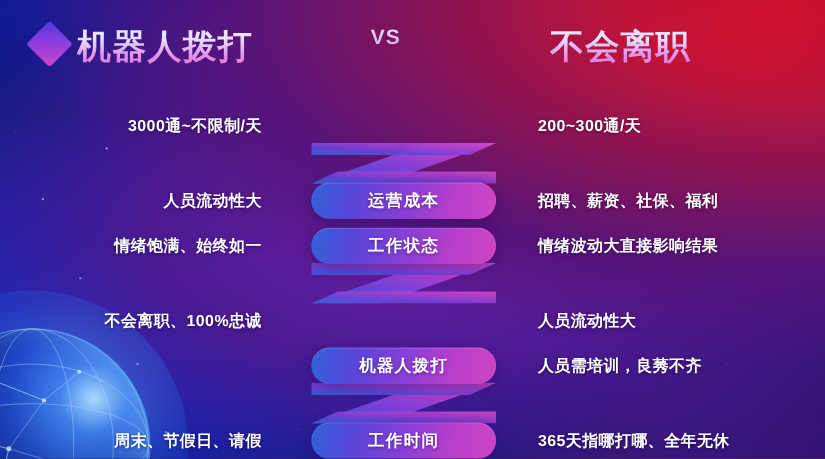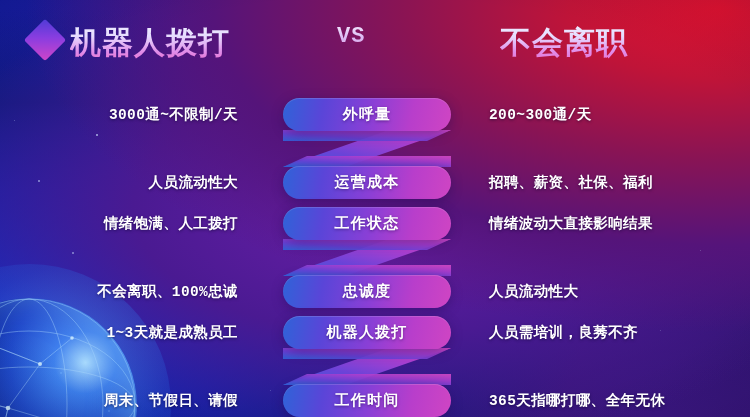--- a/index.html
+++ b/index.html
@@ -7,21 +7,20 @@
   body{
     background:#1a1030;
     font-family:"Liberation Sans","DejaVu Sans",sans-serif;
   }
   #stage{
     position:relative;
     width:750px;
     height:417px;
     overflow:hidden;
     background:#404040;
-    font-family:Liberation Mono, monospace;
   }
 
   
   .bg-base{
     position:absolute; inset:0;
     background:
       radial-gradient(125% 105% at 96% 2%,   #e01230 0%, #c01438 16%, #8a1454 34%, #55147a 54%, rgba(60,20,110,0) 74%),
       radial-gradient(90% 80% at 52% 50%,    #6c1fa8 0%, #4a1a92 38%, rgba(45,22,130,0) 72%),
       radial-gradient(95% 95% at 6% 74%,     #1430c8 0%, #1322a8 30%, #101a80 52%, rgba(15,22,110,0) 76%),
       radial-gradient(110% 100% at 88% 100%, #3a1680 0%, #2c1268 40%, rgba(40,16,92,0) 76%),
@@ -73,21 +72,21 @@
     background:linear-gradient(180deg,#eef0ff 0%,#e6dcff 34%,#e08ae8 72%,#ef6fc8 100%);
     -webkit-background-clip:text;
     background-clip:text;
     color:transparent;
     -webkit-text-fill-color:transparent;
   }
   #title-left{left:70px; top:22px;}
   #title-right{left:500px; top:22px;}
   #vs-label{
     position:absolute; left:337px; top:24px;
-    font-size:22px; font-weight:bold; letter-spacing:1px;
+    font-size:19px; font-weight:bold; letter-spacing:1px;
     color:#e3c2f7;
     background:linear-gradient(180deg,#f3e9ff 0%,#d9b6f2 60%,#e9a9e6 100%);
     -webkit-background-clip:text; background-clip:text;
     color:transparent; -webkit-text-fill-color:transparent;
   }
 
   
   .rows{position:absolute; left:0; top:72px; width:750px;}
   .row{
     position:absolute; left:0; width:750px; height:40px;text-align:center;
@@ -216,23 +215,20 @@
               <stop offset="100%" stop-color="#d248c4"></stop>
             </linearGradient>
           </defs>
           <polygon points="0,37 62,37 168,0 106,0" fill="url(#cg0)"></polygon>
           <polygon points="0,37 168,37 168,26 24,26" fill="url(#cg0)" opacity="0.92"></polygon>
           <polygon points="0,11 144,11 168,0 0,0" fill="url(#cg0)" opacity="0.92"></polygon>
         </svg>
       </div>
       <div class="row" style="top: 22px;">
         <div class="side-text side-left">3000通~不限制/天</div>
-        <div class="pill">
-          <span class="pill-label">外呼量</span>
-        </div>
         <div class="side-text side-right">200~300通/天</div>
       </div>
       <div class="row" style="top: 90px;">
         <div class="side-text side-left">人员流动性大</div>
         <div class="pill">
           <span class="pill-label">运营成本</span>
         </div>
         <div class="side-text side-right">招聘、薪资、社保、福利</div>
       </div>
       <div class="connector" style="top: 167px;">
@@ -244,50 +240,46 @@
               <stop offset="68%" stop-color="#a93fd0"></stop>
               <stop offset="100%" stop-color="#d248c4"></stop>
             </linearGradient>
           </defs>
           <polygon points="0,37 62,37 168,0 106,0" fill="url(#cg2)"></polygon>
           <polygon points="0,37 168,37 168,26 24,26" fill="url(#cg2)" opacity="0.92"></polygon>
           <polygon points="0,11 144,11 168,0 0,0" fill="url(#cg2)" opacity="0.92"></polygon>
         </svg>
       </div>
       <div class="row" style="top: 131px;">
-        <div class="side-text side-left">情绪饱满、人工拨打</div>
+        <div class="side-text side-left">情绪饱满、始终如一</div>
         <div class="pill">
           <span class="pill-label">工作状态</span>
         </div>
         <div class="side-text side-right">情绪波动大直接影响结果</div>
       </div>
       <div class="row" style="top: 199px;">
         <div class="side-text side-left">不会离职、100%忠诚</div>
-        <div class="pill">
-          <span class="pill-label">忠诚度</span>
-        </div>
         <div class="side-text side-right">人员流动性大</div>
       </div>
       <div class="connector" style="top: 276px;">
         <svg class="band" viewBox="0 0 168 37" preserveAspectRatio="none">
           <defs>
             <linearGradient id="cg4" x1="0" y1="1" x2="1" y2="0">
               <stop offset="0%" stop-color="#2f63d8"></stop>
               <stop offset="35%" stop-color="#6a43d8"></stop>
               <stop offset="68%" stop-color="#a93fd0"></stop>
               <stop offset="100%" stop-color="#d248c4"></stop>
             </linearGradient>
           </defs>
           <polygon points="0,37 62,37 168,0 106,0" fill="url(#cg4)"></polygon>
           <polygon points="0,37 168,37 168,26 24,26" fill="url(#cg4)" opacity="0.92"></polygon>
           <polygon points="0,11 144,11 168,0 0,0" fill="url(#cg4)" opacity="0.92"></polygon>
         </svg>
       </div>
       <div class="row" style="top: 240px;">
-        <div class="side-text side-left">1~3天就是成熟员工</div>
         <div class="pill">
           <span class="pill-label">机器人拨打</span>
         </div>
         <div class="side-text side-right">人员需培训，良莠不齐</div>
       </div>
       <div class="row" style="top: 308px;">
         <div class="side-text side-left">周末、节假日、请假</div>
         <div class="pill">
           <span class="pill-label">工作时间</span>
         </div>

